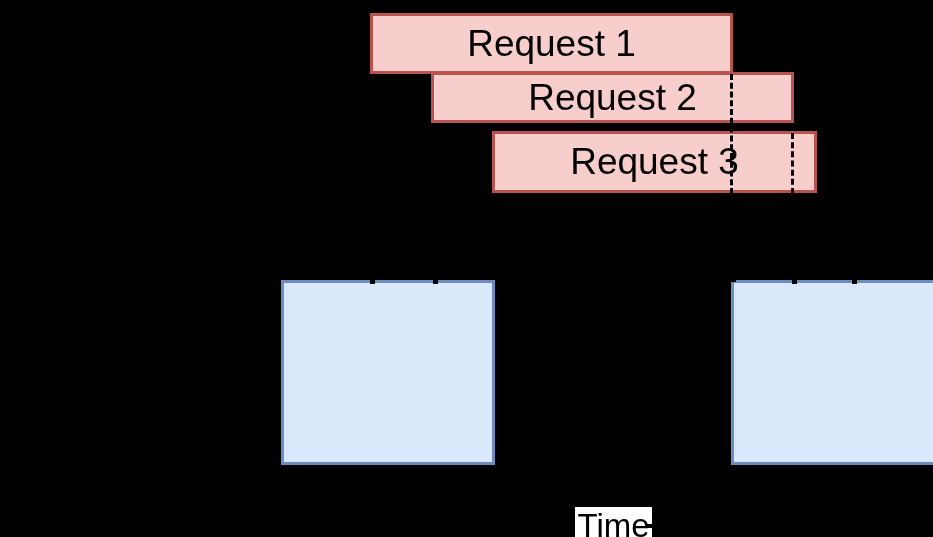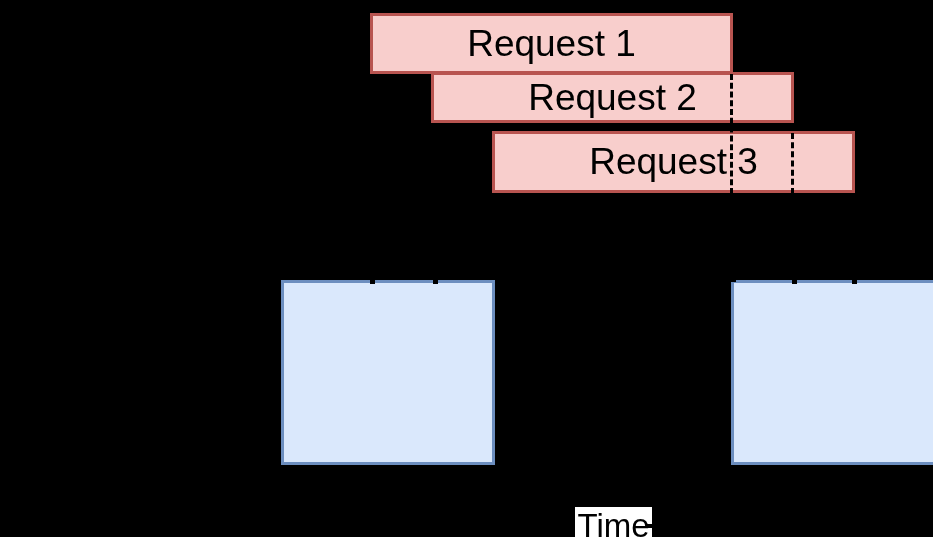--- a/index.html
+++ b/index.html
@@ -26,21 +26,21 @@
     border: 3px solid var(--request-stroke);
     display: flex;
     align-items: center;
     justify-content: center;
     font-size: 37px;
     color: var(--text);
     white-space: nowrap;
   }
   #req1 { left: 358px; top: 1px;   width: 363px; height: 61px; }
   #req2 { left: 419px; top: 60px;  width: 363px; height: 51px; }
-  #req3 { left: 480px; top: 119px; width: 363px; height: 62px; }
+  #req3 { left: 480px; top: 119px; width: 325px; height: 62px; }
   .dashed-line {
     position: absolute;
     width: 0;
     border-left: 3px dashed var(--line);
   }
   #dash-end-req1 { left: 718px; top: 62px;  height: 120px; }
   #dash-end-req2 { left: 779px; top: 121px; height: 61px; }
   .blue-box {
     position: absolute;
     background: var(--blue-fill);

